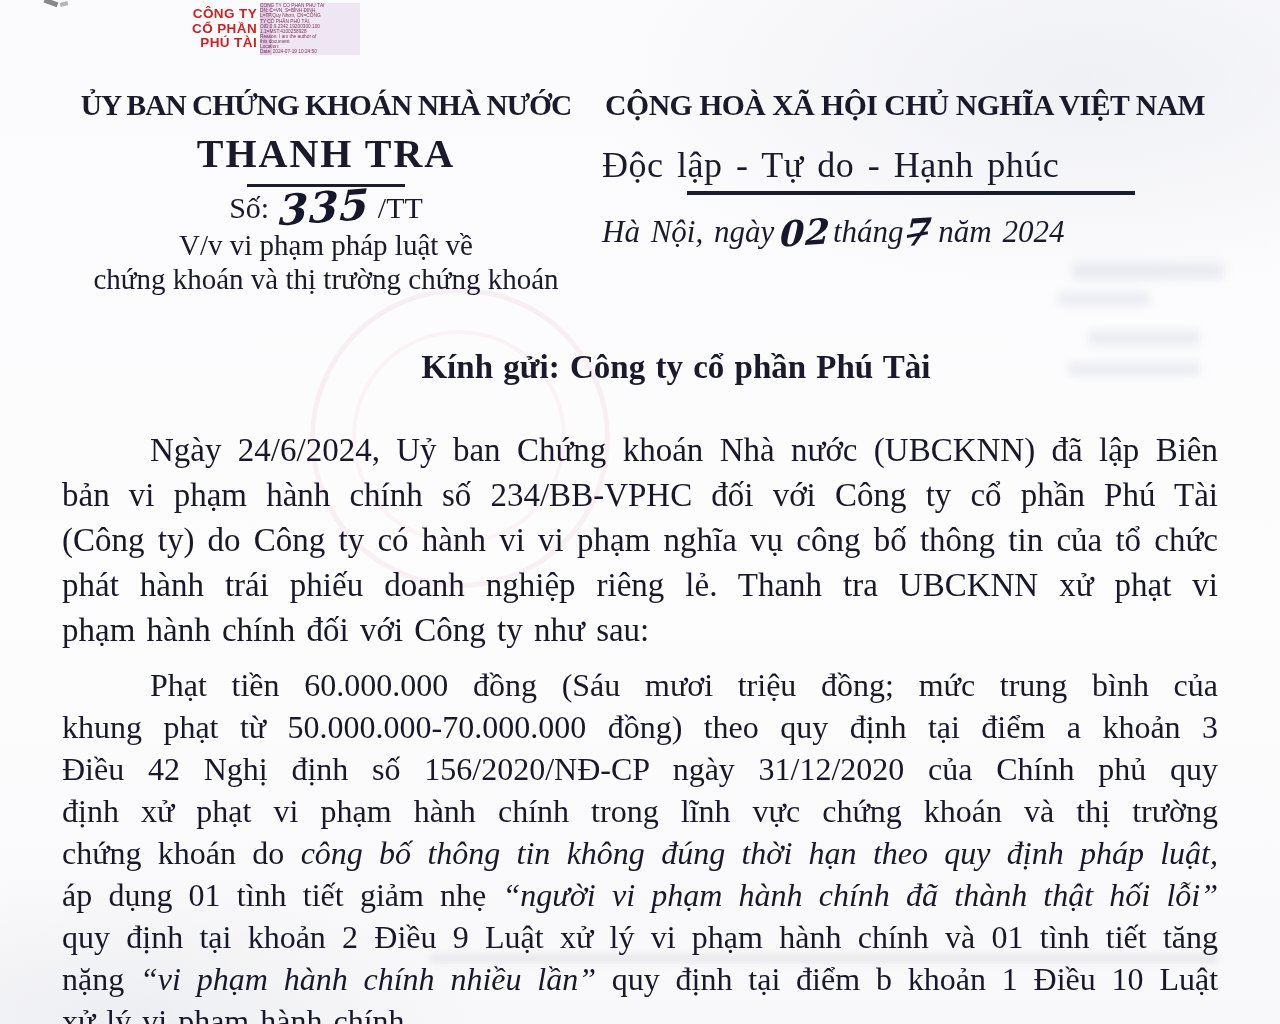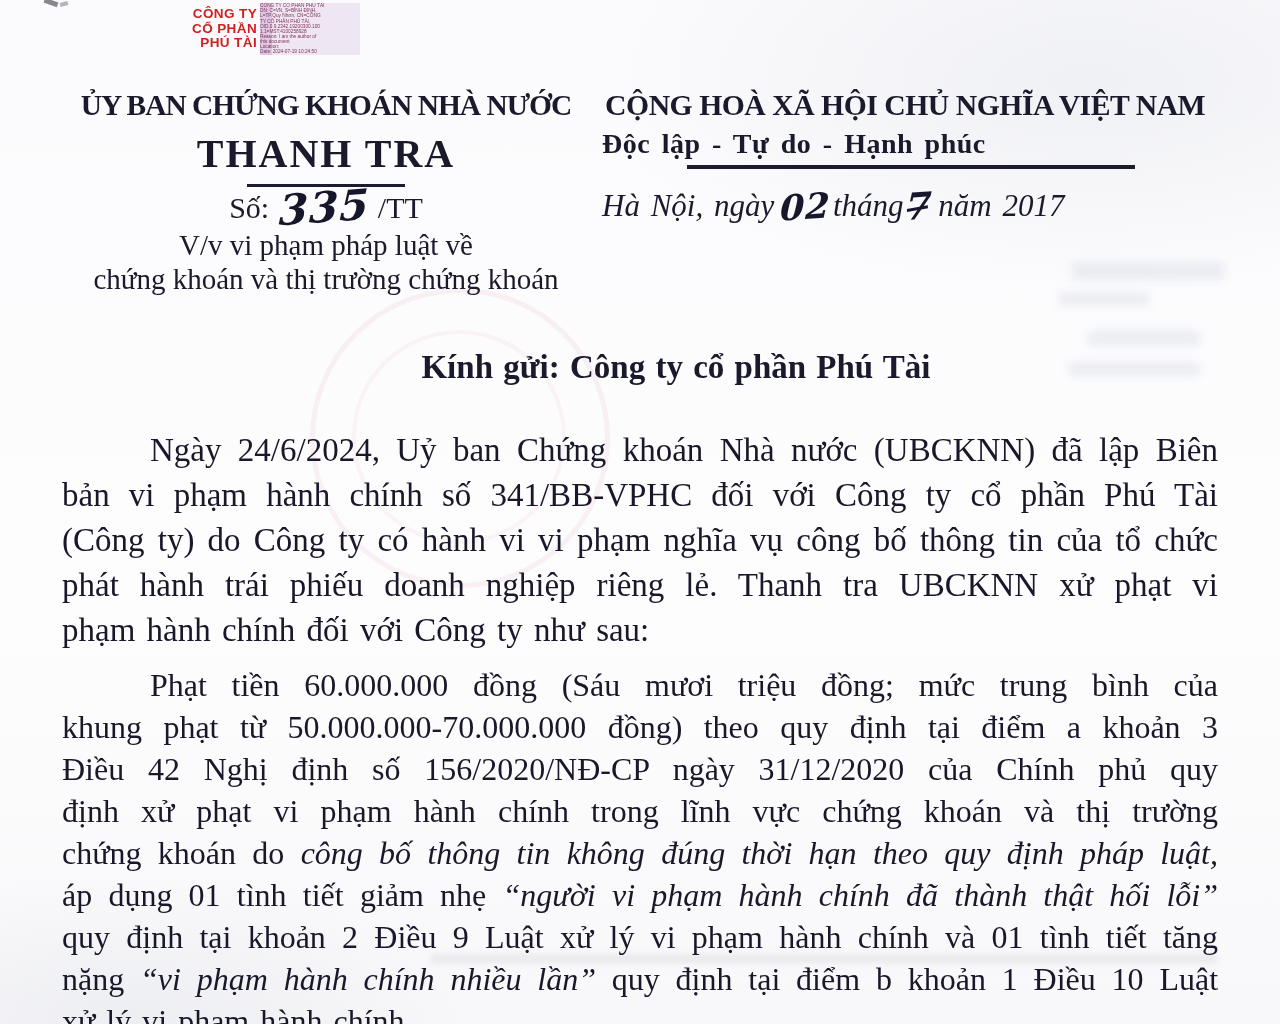--- a/index.html
+++ b/index.html
@@ -54,21 +54,21 @@
   
   .org-block{position:absolute;left:58px;top:88px;width:536px;text-align:center;}
   .org-name{font-size:30px;font-weight:700;letter-spacing:-1px;white-space:nowrap;transform:scaleX(.98);transform-origin:center;}
   .org-dept{font-size:40px;font-weight:700;letter-spacing:2px;margin-top:8px;}
   .rule-small{width:158px;height:3px;background:#1c1c30;margin:7px auto 0;}
   .doc-number{font-size:30px;margin-top:4px;white-space:nowrap;}
   .subject{font-size:29px;line-height:34px;margin-top:3px;}
 
   .nation-block{position:absolute;left:602px;top:88px;width:618px;}
   .nation-name{font-size:30px;font-weight:700;letter-spacing:-.5px;white-space:nowrap;transform:scaleX(.99);transform-origin:center;}
-  .nation-motto{font-size:28px;font-weight:700;letter-spacing:.5px;margin-top:6px;word-spacing:4px;}
+  .nation-motto{font-size:36px;font-weight:400;letter-spacing:.5px;margin-top:22px;word-spacing:4px;}
   .rule-wide{width:448px;height:4px;background:#1c1c30;margin:5px auto 0;}
   .date-line{font-size:31px;font-style:italic;margin-top:19px;white-space:nowrap;word-spacing:3px;}
 
   
   .hw{
     font-family:"DejaVu Serif",serif;font-style:italic;font-weight:700;
     display:inline-block;transform:rotate(-4deg) skewX(-6deg);
     letter-spacing:1px;color:#17172b;
   }
   .hw-num{font-size:42px;line-height:30px;vertical-align:-4px;margin:0 8px 0 10px;}
@@ -140,30 +140,30 @@
       <div>V/v vi phạm pháp luật về</div>
       <div>chứng khoán và thị trường chứng khoán</div>
     </div>
   </div>
 
   <div class="nation-block">
     <div class="nation-name">CỘNG HOÀ XÃ HỘI CHỦ NGHĨA VIỆT NAM</div>
     <div class="nation-motto">Độc lập - Tự do - Hạnh phúc</div>
     <div class="rule-wide"></div>
     <div class="date-line">
-      <span>Hà Nội, ngày</span><span class="hw hw-day">02</span><span>tháng</span><span class="hw hw-month">7</span><span>năm 2017</span>
+      <span>Hà Nội, ngày</span><span class="hw hw-day">02</span><span>tháng</span><span class="hw hw-month">7</span><span>năm 2024</span>
     </div>
   </div>
 
   <div class="recipient">Kính gửi: Công ty cổ phần Phú Tài</div>
 
   <div class="body-text">
       <div class="para">
         <div class="line first"><span>Ngày 24/6/2024, Uỷ ban Chứng khoán Nhà nước (UBCKNN) đã lập Biên</span></div>
-        <div class="line"><span>bản vi phạm hành chính số 341/BB-VPHC đối với Công ty cổ phần Phú Tài</span></div>
+        <div class="line"><span>bản vi phạm hành chính số 234/BB-VPHC đối với Công ty cổ phần Phú Tài</span></div>
         <div class="line"><span>(Công ty) do Công ty có hành vi vi phạm nghĩa vụ công bố thông tin của tổ chức</span></div>
         <div class="line"><span>phát hành trái phiếu doanh nghiệp riêng lẻ. Thanh tra UBCKNN xử phạt vi</span></div>
         <div class="line last"><span>phạm hành chính đối với Công ty như sau:</span></div>
       </div>
       <div class="para">
         <div class="line first"><span>Phạt tiền 60.000.000 đồng (Sáu mươi triệu đồng; mức trung bình của</span></div>
         <div class="line"><span>khung phạt từ 50.000.000-70.000.000 đồng) theo quy định tại điểm a khoản 3</span></div>
         <div class="line"><span>Điều 42 Nghị định số 156/2020/NĐ-CP ngày 31/12/2020 của Chính phủ quy</span></div>
         <div class="line"><span>định xử phạt vi phạm hành chính trong lĩnh vực chứng khoán và thị trường</span></div>
         <div class="line"><span>chứng khoán do </span><span class="it">công bố thông tin không đúng thời hạn theo quy định pháp luật,</span></div>

